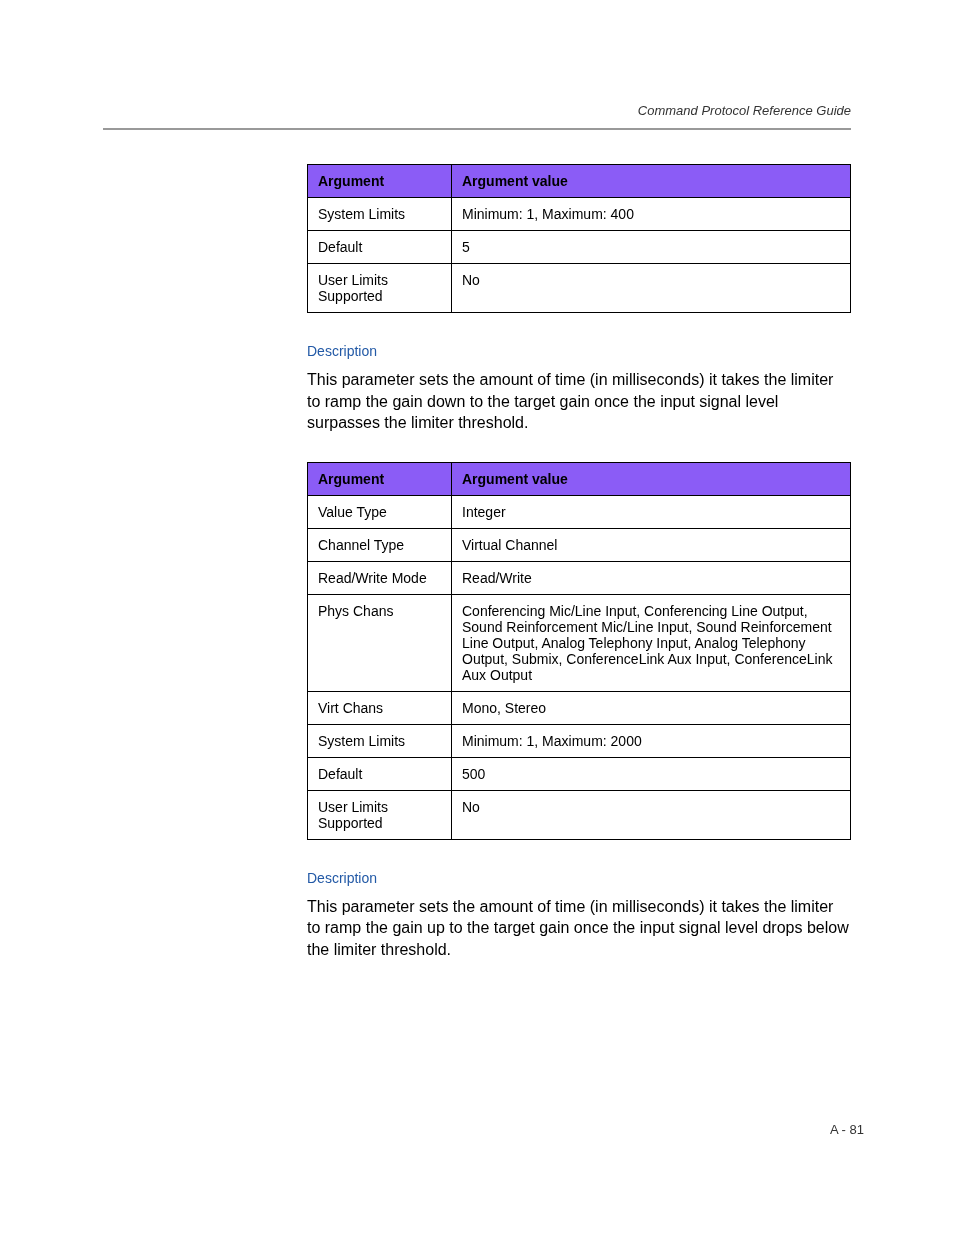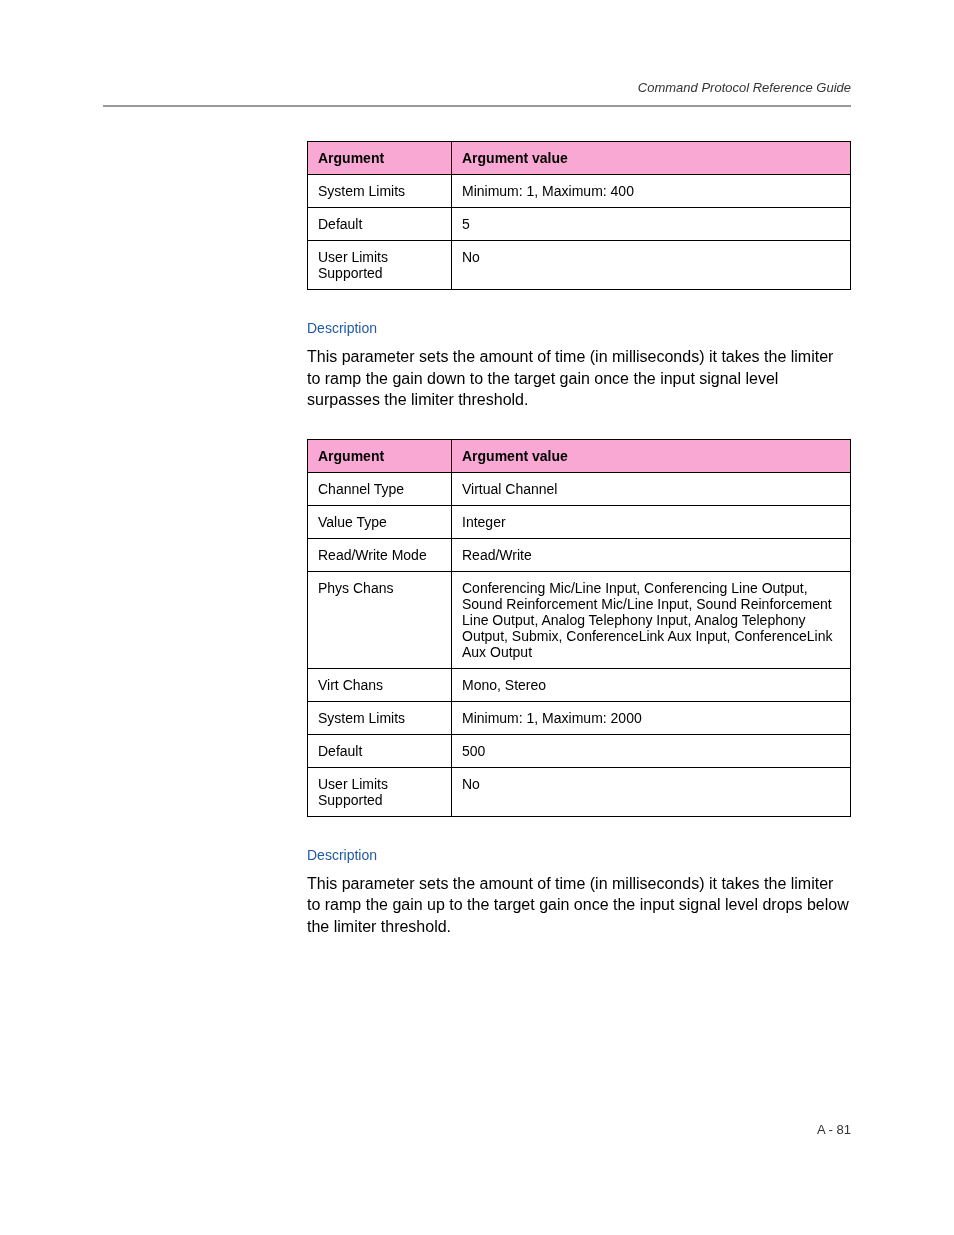--- a/index.html
+++ b/index.html
@@ -8,21 +8,21 @@
       box-sizing: border-box;
     }
     body {
       font-family: Georgia, 'Times New Roman', serif;
       background: #ffffff;
       width: 954px;
       height: 1235px;
       position: relative;
     }
     .page {
-      padding: 80px 103px 0 103px;
+      padding: 103px 103px 0 103px;
     }
     .header {
       text-align: right;
       font-family: Arial, Helvetica, sans-serif;
       font-size: 13px;
       color: #333;
       font-style: italic;
       margin-bottom: 10px;
     }
     .header-rule {
@@ -40,21 +40,21 @@
     }
     th, td {
       border: 1px solid #000;
       padding: 8px 10px;
       text-align: left;
       vertical-align: top;
       font-family: Arial, Helvetica, sans-serif;
       font-size: 14px;
     }
     th {
-      background: #f9a8d4;
+      background: #8b5cf6;
       font-weight: bold;
       margin-top: 48px;
     }
     th.col-arg {
       width: 144px;
     }
     .section-heading {
       font-family: Arial, Helvetica, sans-serif;
       font-weight: normal;
       font-size: 14px;
@@ -65,21 +65,21 @@
     .body-text {
       font-family: Liberation Sans, sans-serif;
       font-size: 16px;
       line-height: 1.35;
       color: #000;
       margin-bottom: 28px;
     }
     .page-number {
       position: absolute;
       bottom: 98px;
-      right: 103px;
+      right: 90px;
       font-family: Arial, Helvetica, sans-serif;
       font-size: 13px;
       color: #333;
     }
   </style>
 </head>
 <body>
 
 <div class="page">
   <div class="header">Command Protocol Reference Guide</div>
@@ -116,26 +116,26 @@
 
     <table>
       <thead>
         <tr>
           <th class="col-arg">Argument</th>
           <th>Argument value</th>
         </tr>
       </thead>
       <tbody>
         <tr>
+          <td>Value Type</td>
+          <td>Integer</td>
+        </tr>
+        <tr>
           <td>Channel Type</td>
           <td>Virtual Channel</td>
-        </tr>
-        <tr>
-          <td>Value Type</td>
-          <td>Integer</td>
         </tr>
         <tr>
           <td>Read/Write Mode</td>
           <td>Read/Write</td>
         </tr>
         <tr>
           <td>Phys Chans</td>
           <td>Conferencing Mic/Line Input, Conferencing Line Output, Sound Reinforcement Mic/Line Input, Sound Reinforcement Line Output, Analog Telephony Input, Analog Telephony Output, Submix, ConferenceLink Aux Input, ConferenceLink Aux Output</td>
         </tr>
         <tr>

